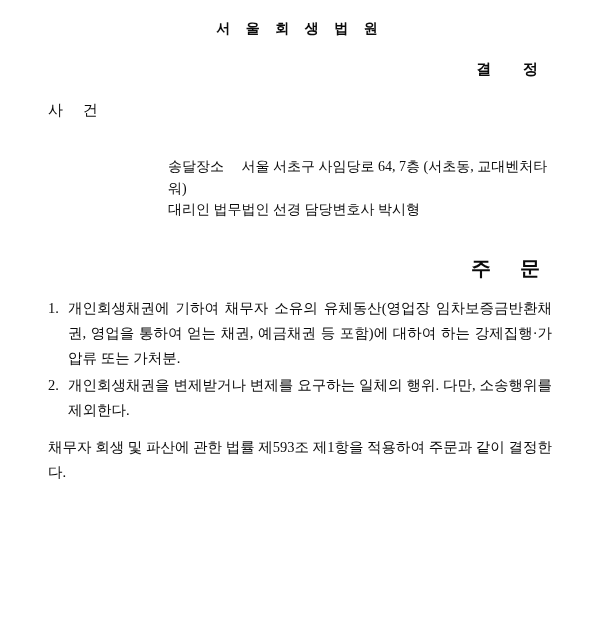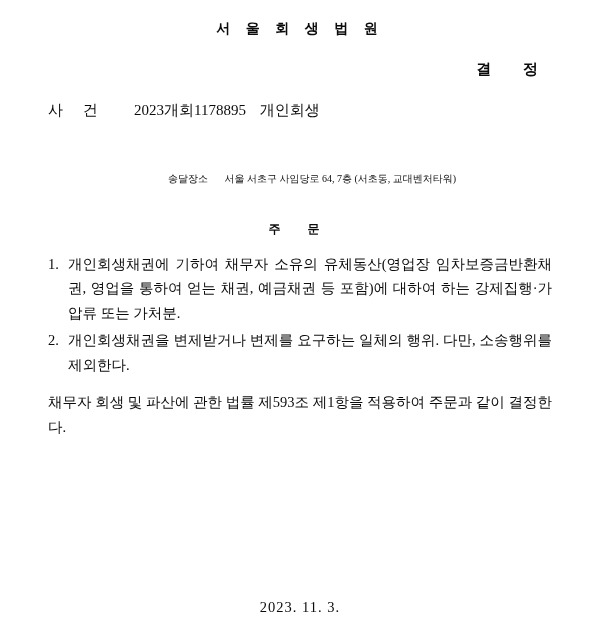--- a/index.html
+++ b/index.html
@@ -46,31 +46,31 @@
     flex: 0 0 86px;
     letter-spacing: 8px;
   }
   .field-value {
     flex: 1 1 auto;
   }
   .field-value .casenum {
     margin-right: 10px;
   }
   .address-block {
-    margin-top: 51px;
+    margin-top: 36px;
     margin-left: 120px;
-    font-size: 10px;
+    font-size: 14px;
     line-height: 1.55;
   }
   .address-block .lbl {
     margin-right: 14px;
   }
   .section-head {
-    text-align: center;
-    font-size: 12px;
+    text-align: right;
+    font-size: 20px;
     font-weight: bold;
     letter-spacing: 12px;
     margin-top: 34px;
     margin-bottom: 12px;
   }
   .para {
     font-size: 14.5px;
     line-height: 1.72;
     text-align: justify;
     margin: 0;
@@ -109,44 +109,40 @@
 </head>
 <body>
 
 <div class="page">
 
   <div class="court-title">서 울 회 생 법 원</div>
   <div class="doc-title">결        정</div>
 
   <div class="field-row">
     <div class="field-label">사     건</div>
-    <div class="field-value">
-      <span class="casenum">2023개회1178895</span>
-      <span>개인회생</span>
-    </div>
   </div>
 
 
   <div class="address-block">
     <div>
       <span class="lbl">송달장소</span>
       <span>서울 서초구 사임당로 64, 7층 (서초동, 교대벤처타워)</span>
     </div>
+    <div>대리인 법무법인 선경 담당변호사 박시형</div>
   </div>
 
   <div class="section-head">주      문</div>
 
   <ul class="list">
     <li>
       <span class="num">1.</span>
       <span class="txt">개인회생채권에 기하여 채무자 소유의 유체동산(영업장 임차보증금반환채권, 영업을 통하여 얻는 채권, 예금채권 등 포함)에 대하여 하는 강제집행·가압류 또는 가처분.</span>
     </li>
     <li>
       <span class="num">2.</span>
       <span class="txt">개인회생채권을 변제받거나 변제를 요구하는 일체의 행위. 다만, 소송행위를 제외한다.</span>
     </li>
   </ul>
 
   <p class="para reason-para">채무자 회생 및 파산에 관한 법률 제593조 제1항을 적용하여 주문과 같이 결정한다.</p>
 
-  <div class="date-line">2023.  11.  3.</div>
 
 </div>
 
 </body></html>

